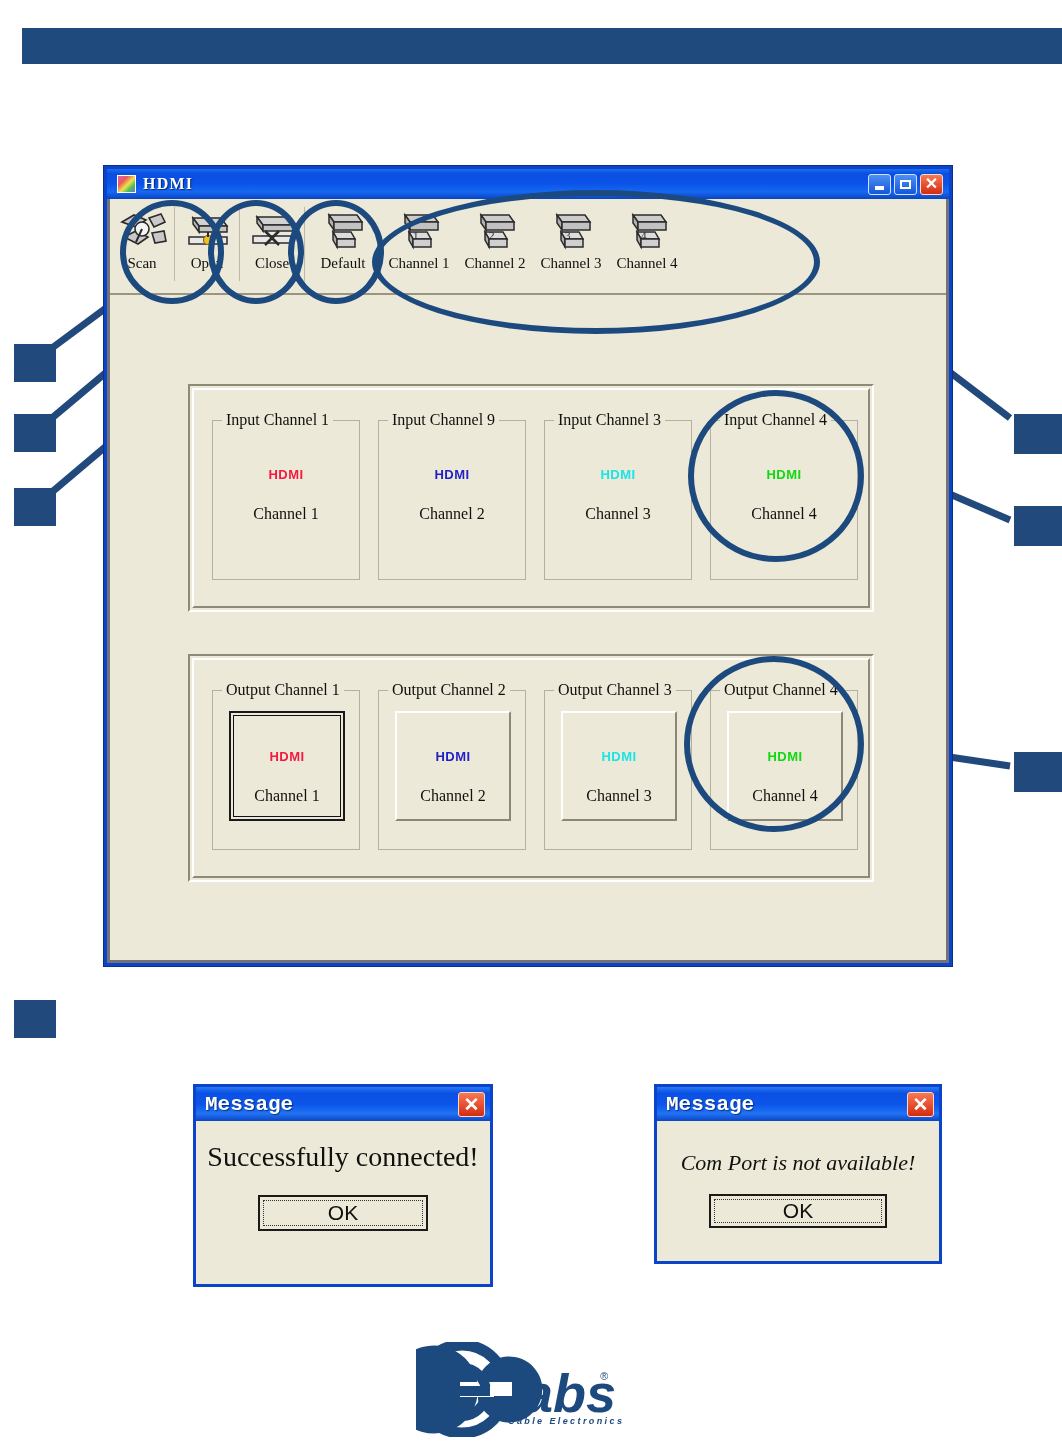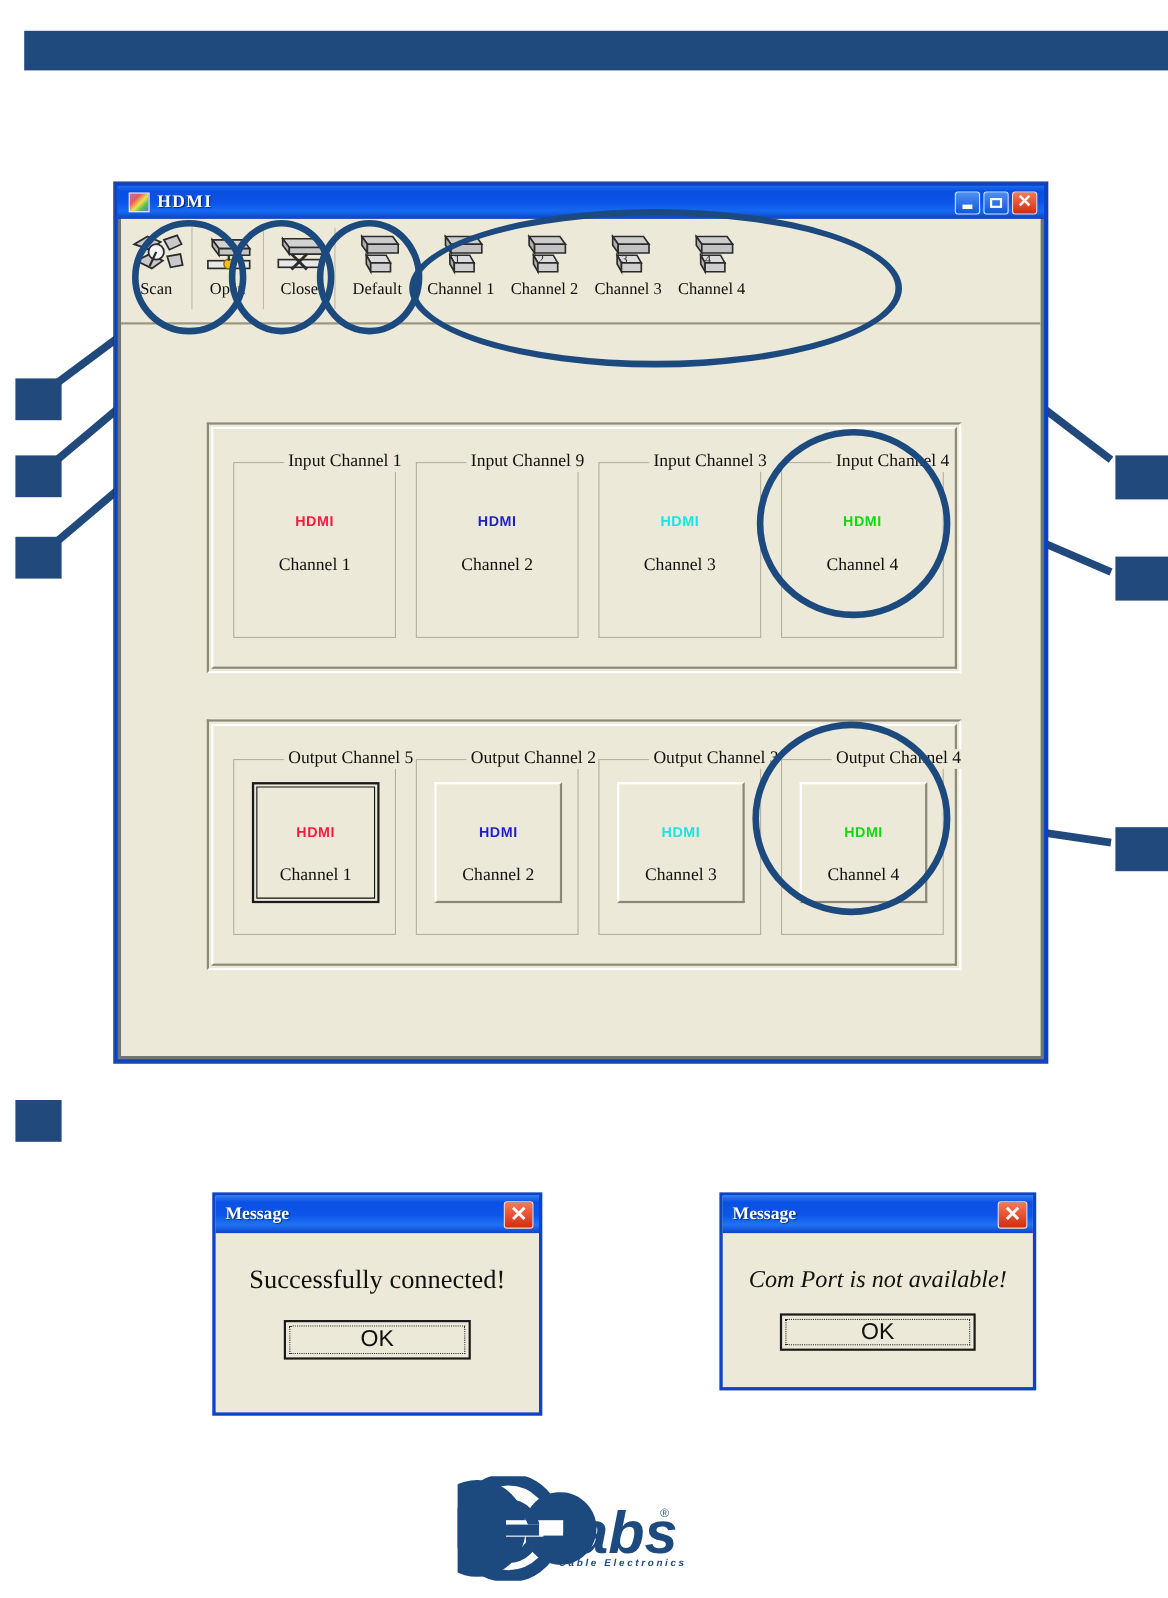--- a/index.html
+++ b/index.html
@@ -84,21 +84,21 @@
   .outer-panel .inner-edge{
     position:absolute;left:2px;top:2px;right:2px;bottom:2px;
     border:2px solid;border-color:#ffffff #8e8a78 #8e8a78 #ffffff;
   }
   .gb{ 
     position:absolute;box-sizing:border-box;
     border:1px solid #b4b0a0;
   }
   .gb-title{
     position:absolute;top:-10px;left:9px;background:#ece9d8;padding:0 4px;
-    font-family:"Liberation Serif",serif;font-size:16px;color:#10100e;white-space:nowrap;margin-left:36px;
+    font-family:"Liberation Serif",serif;font-size:16px;color:#10100e;white-space:nowrap;
   }
   .hdmi-logo{
     font-family:"Liberation Sans",sans-serif;font-weight:bold;font-size:13px;
     letter-spacing:.5px;
   }
   .ch-text{font-family:"Liberation Serif",serif;font-size:16px;color:#10100e;}
 
   .out-btn{
     position:absolute;box-sizing:border-box;background:#ece9d8;
     border:2px solid;border-color:#ffffff #8b8778 #8b8778 #ffffff;
@@ -113,36 +113,36 @@
   
   .dlg{
     position:absolute;background:#ece9d8;
     border:3px solid #0b44c8;box-sizing:border-box;
   }
   .dlg-title{
     height:34px;display:flex;align-items:center;padding:0 5px 0 9px;box-sizing:border-box;
     background:linear-gradient(180deg,#2a7bf4 0%,#0b50e4 18%,#0c55ea 52%,#2173f4 78%,#0a46c6 100%);
   }
   .dlg-title-text{
-    color:#ffffff;font-family:Liberation Serif, serif;font-weight:bold;font-size:16px;
+    color:#ffffff;font-family:Liberation Mono, monospace;font-weight:bold;font-size:21px;
     text-shadow:1px 1px 1px rgba(0,0,0,.5);
   }
   .dlg-close{
     margin-left:auto;width:27px;height:25px;border:1px solid #ffd9c8;border-radius:3px;
     background:linear-gradient(180deg,#f77a55,#d42b10);
     display:flex;align-items:center;justify-content:center;box-sizing:border-box;
   }
   .dlg-close .glyph-x{font-size:19px;line-height:17px;}
   .dlg-body{
     height:calc(100% - 34px);display:flex;flex-direction:column;align-items:center;
     justify-content:flex-start;box-sizing:border-box;
   }
   .dlg-msg{
-    font-family:"Liberation Serif",serif;font-size:24px;color:#10100e;
-    margin-top:30px;white-space:nowrap;
+    font-family:"Liberation Serif",serif;font-size:28px;color:#10100e;
+    margin-top:20px;white-space:nowrap;
   }
   .dlg-ok{
     margin-top:22px;width:170px;height:36px;background:#ece9d8;
     border:2px solid #1a1a1a;box-sizing:border-box;
     display:flex;align-items:center;justify-content:center;
   }
   .dlg-ok-in{
     width:calc(100% - 6px);height:calc(100% - 6px);border:1px dotted #333;
     display:flex;align-items:center;justify-content:center;box-sizing:border-box;
     font-family:"Liberation Sans",sans-serif;font-size:21px;color:#10100e;
@@ -382,21 +382,21 @@
         <div style="position:absolute;left:0;right:0;top:84px;text-align:center;">
           <span class="ch-text">Channel 4</span>
         </div>
       </div>
     </div>
 
     <div class="outer-panel" style="left:78px;top:455px;width:686px;height:228px;">
       <div class="inner-edge"></div>
 
       <div class="gb" style="left:22px;top:34px;width:148px;height:160px;">
-        <div class="gb-title">Output Channel 5</div>
+        <div class="gb-title">Output Channel 1</div>
         <div class="out-btn focused" style="left:16px;top:20px;width:116px;height:110px;">
           <span class="hdmi-logo" style="color:#f21b3f;">HDMI</span>
           <span class="ch-text" style="position:absolute;bottom:14px;">Channel 1</span>
         </div>
       </div>
 
       <div class="gb" style="left:188px;top:34px;width:148px;height:160px;">
         <div class="gb-title">Output Channel 2</div>
         <div class="out-btn" style="left:16px;top:20px;width:116px;height:110px;">
           <span class="hdmi-logo" style="color:#1f1fc8;">HDMI</span>

